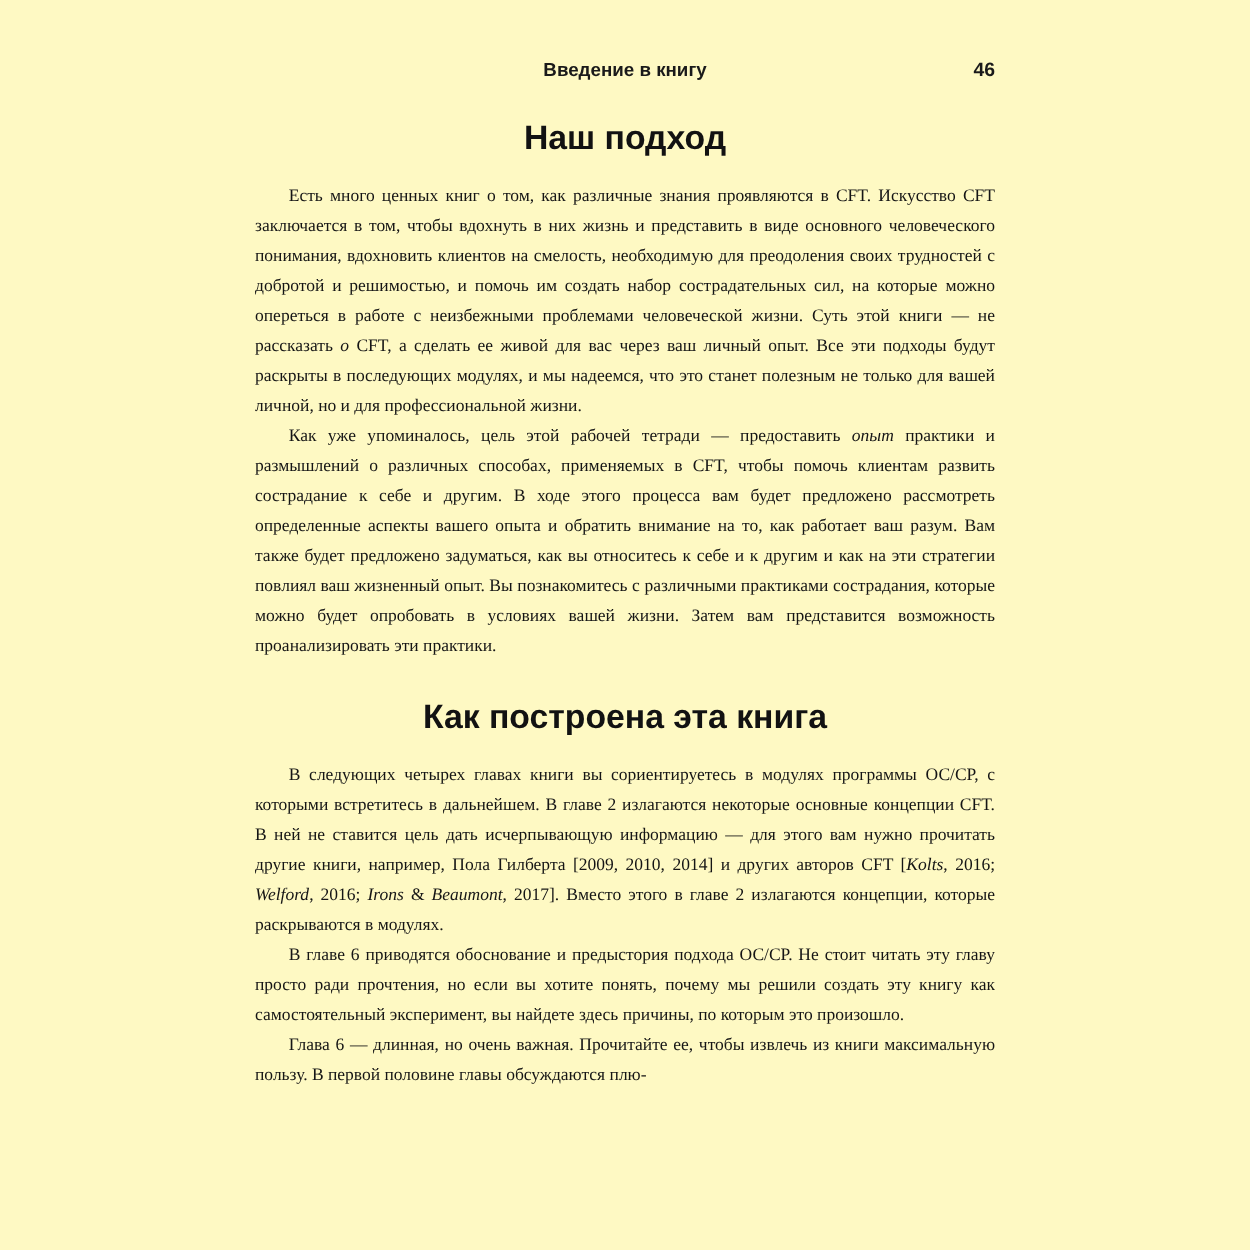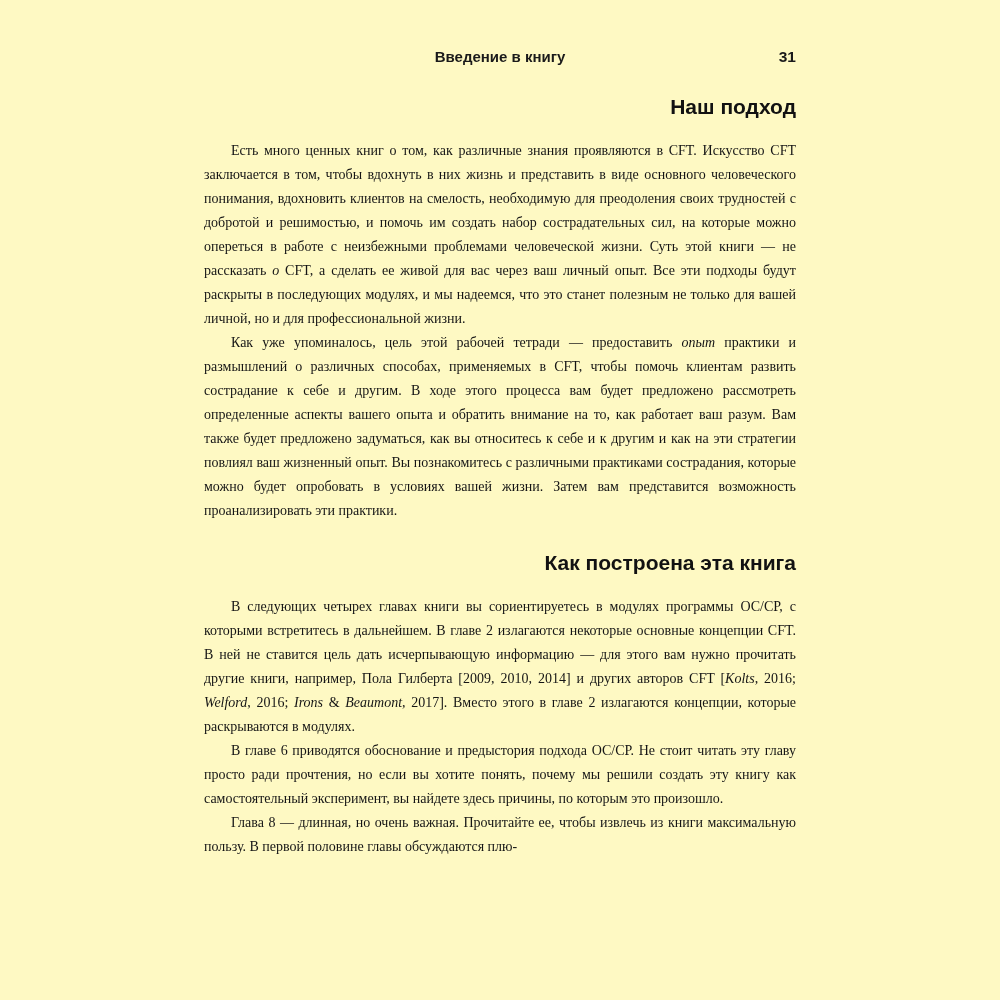--- a/index.html
+++ b/index.html
@@ -31,24 +31,24 @@
     position: absolute;
     right: 0;
     top: 48px;
     font-size: 15.5px;
   }
   .content-col {
     width: 592px;
     margin: 0 auto;
   }
   .section-heading {
-    text-align: right;
+    text-align: center;
     font-family: "Liberation Sans", sans-serif;
     font-weight: bold;
-    font-size: 21px;
+    font-size: 27px;
     color: #121212;
     margin: 30px 0 20px 0;
   }
   .section-heading.second {
     margin-top: 28px;
   }
   .body-para {
     margin: 0;
     text-align: justify;
     text-indent: 27px;
@@ -61,34 +61,34 @@
     font-style: italic;
   }
 </style>
 </head>
 <body>
 
 <div class="page">
 
   <header class="running-head">
     <span class="rh-title">Введение в книгу</span>
-    <span class="rh-page">31</span>
+    <span class="rh-page">46</span>
   </header>
 
   <main class="content-col">
 
     <h1 class="section-heading">Наш подход</h1>
 
     <p class="body-para"><span>Есть много ценных книг о том, как различные знания проявляются в CFT. Искусство CFT заключается в том, чтобы вдохнуть в них жизнь и представить в виде основного человеческого понимания, вдохновить клиентов на смелость, необходимую для преодоления своих трудностей с добротой и решимостью, и помочь им создать набор сострадательных сил, на которые можно опереться в работе с неизбежными проблемами человеческой жизни. Суть этой книги — не рассказать </span><em>о</em><span> CFT, а сделать ее живой для вас через ваш личный опыт. Все эти подходы будут раскрыты в последующих модулях, и мы надеемся, что это станет полезным не только для вашей личной, но и для профессиональной жизни.</span></p>
 
     <p class="body-para"><span>Как уже упоминалось, цель этой рабочей тетради — предоставить </span><em>опыт</em><span> практики и размышлений о различных способах, применяемых в CFT, чтобы помочь клиентам развить сострадание к себе и другим. В ходе этого процесса вам будет предложено рассмотреть определенные аспекты вашего опыта и обратить внимание на то, как работает ваш разум. Вам также будет предложено задуматься, как вы относитесь к себе и к другим и как на эти стратегии повлиял ваш жизненный опыт. Вы познакомитесь с различными практиками сострадания, которые можно будет опробовать в условиях вашей жизни. Затем вам представится возможность проанализировать эти практики.</span></p>
 
     <h1 class="section-heading second">Как построена эта книга</h1>
 
     <p class="body-para"><span>В следующих четырех главах книги вы сориентируетесь в модулях программы ОС/СР, с которыми встретитесь в дальнейшем. В главе 2 излагаются некоторые основные концепции CFT. В ней не ставится цель дать исчерпывающую информацию — для этого вам нужно прочитать другие книги, например, Пола Гилберта [2009, 2010, 2014] и других авторов CFT [</span><em>Kolts</em><span>, 2016; </span><em>Welford</em><span>, 2016; </span><em>Irons</em><span> &amp; </span><em>Beaumont</em><span>, 2017]. Вместо этого в главе 2 излагаются концепции, которые раскрываются в модулях.</span></p>
 
     <p class="body-para"><span>В главе 6 приводятся обоснование и предыстория подхода ОС/СР. Не стоит читать эту главу просто ради прочтения, но если вы хотите понять, почему мы решили создать эту книгу как самостоятельный эксперимент, вы найдете здесь причины, по которым это произошло.</span></p>
 
-    <p class="body-para"><span>Глава 8 — длинная, но очень важная. Прочитайте ее, чтобы извлечь из книги максимальную пользу. В первой половине главы обсуждаются плю-</span></p>
+    <p class="body-para"><span>Глава 6 — длинная, но очень важная. Прочитайте ее, чтобы извлечь из книги максимальную пользу. В первой половине главы обсуждаются плю-</span></p>
 
   </main>
 
 </div>
 
 </body></html>

